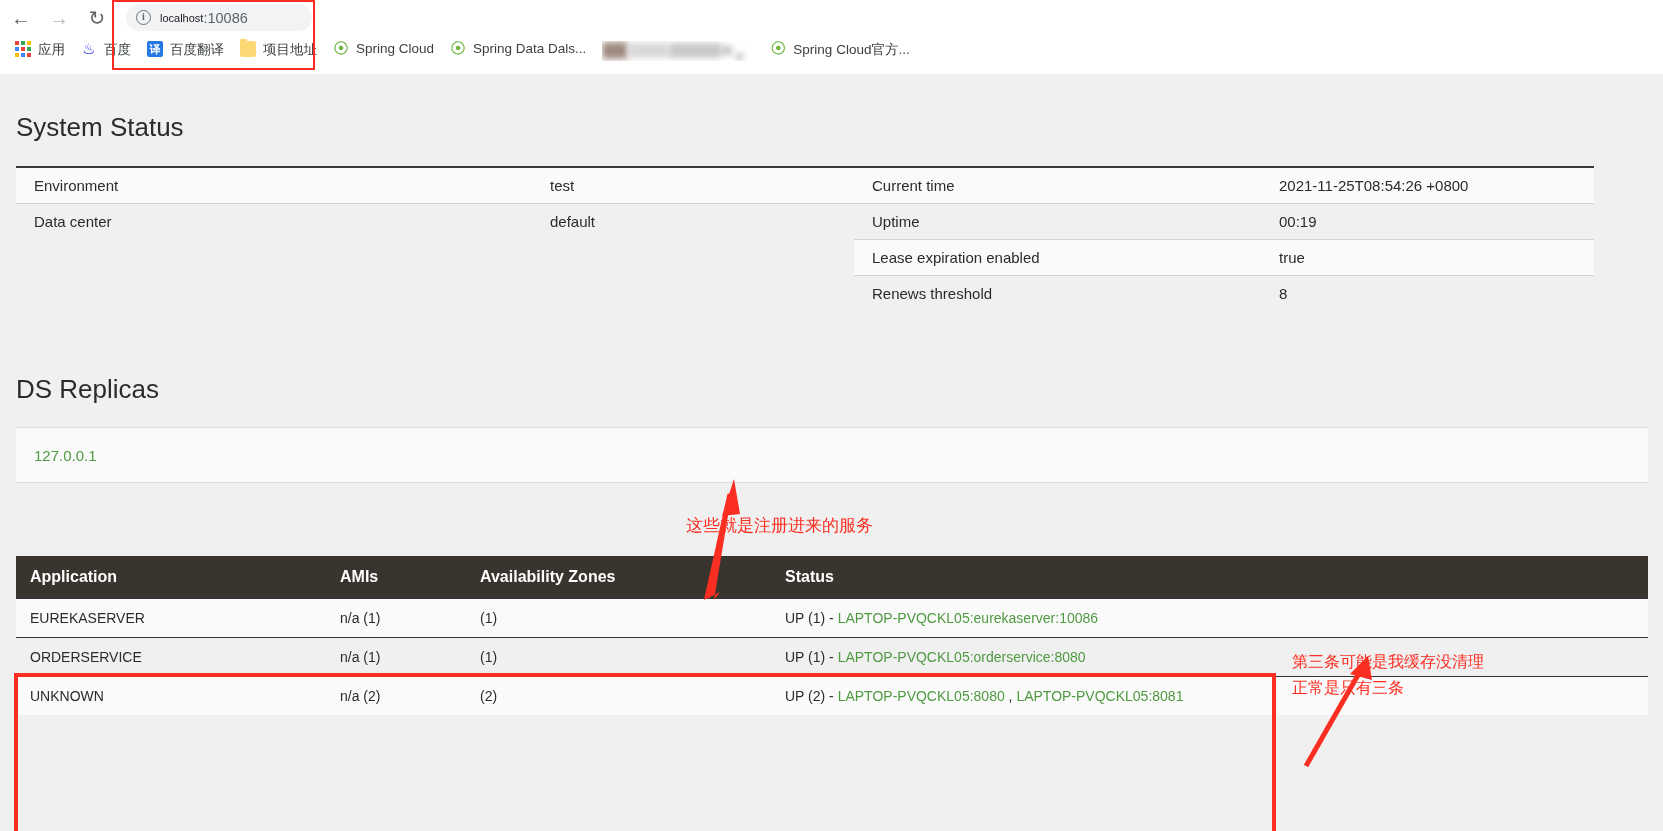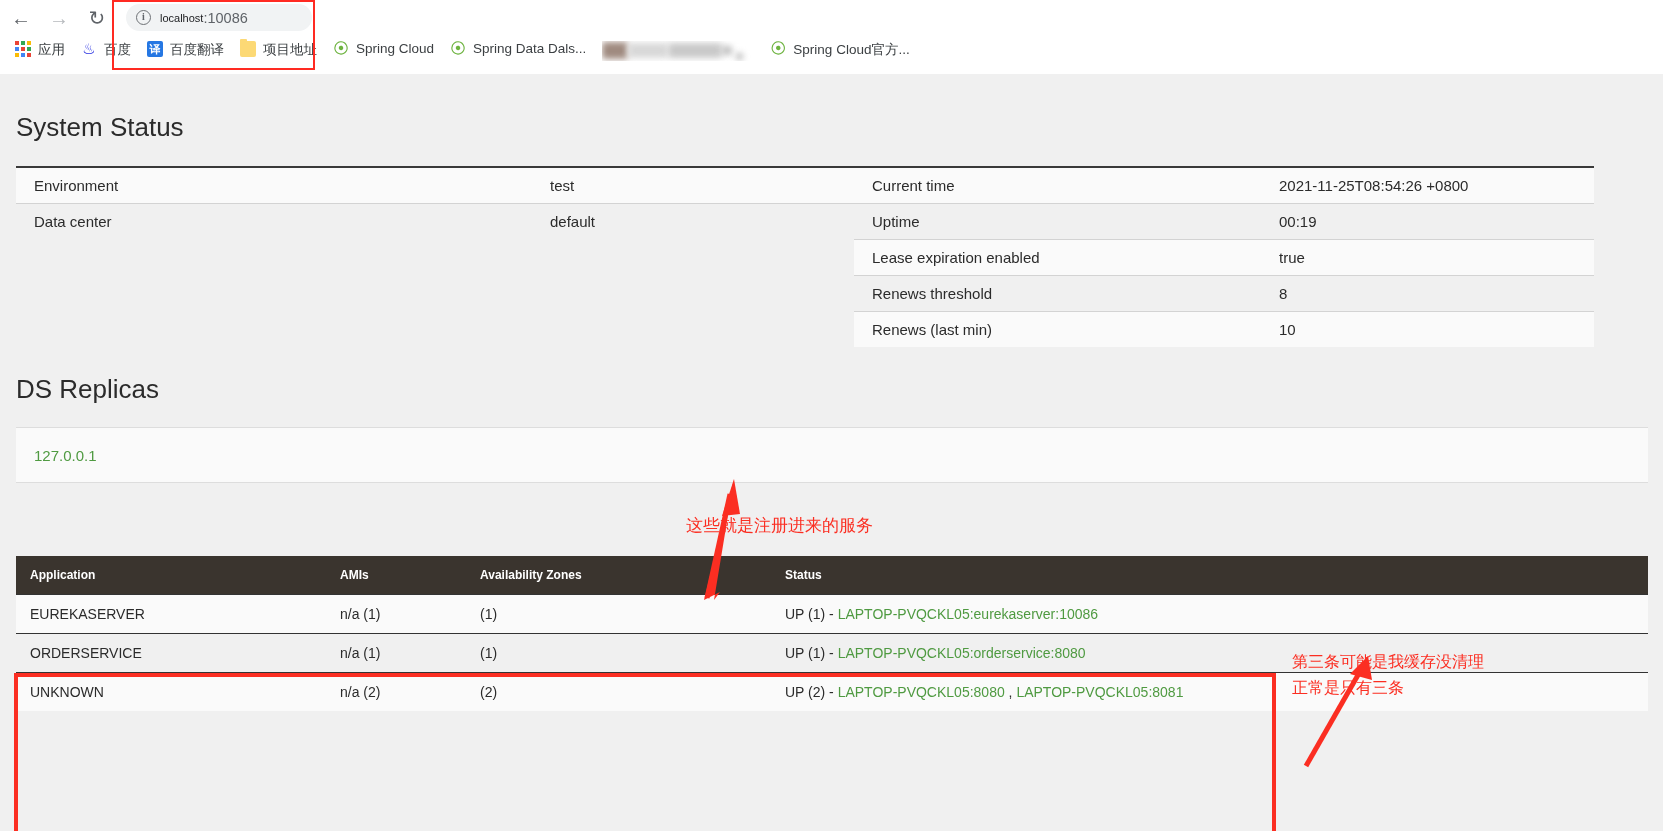--- a/index.html
+++ b/index.html
@@ -124,21 +124,21 @@
   }
   #ds-box a { color: #4f9a41; font-size: 15px; margin-left: 18px; text-decoration: none; }
 
   #inst-title { position: absolute; left: 16px; top: 428px; }
 
   #inst-table {
     position: absolute; left: 16px; top: 482px; width: 1632px;
     border-collapse: collapse; font-size: 14px; color: #2b2b2b;
   }
   #inst-table th {
-    background: #3a342e; color: #ffffff; font-size: 12px; font-weight: bold;
+    background: #3a342e; color: #ffffff; font-size: 16px; font-weight: bold;
     text-align: left; padding: 12px 0 12px 14px; margin-top: 26px;
   }
   #inst-table td { padding: 11px 0 11px 14px; border-top: 1px solid #333; }
   #inst-table tbody tr:nth-child(odd) { background: #fafafa; }
   #inst-table tbody tr:nth-child(even) { background: #f0f0f0; }
   #inst-table a { color: #4f9a41; text-decoration: none; }
   #inst-table .st { font-weight: normal; }
   .col-app { width: 310px; }
   .col-ami { width: 140px; }
   .col-az  { width: 305px; }
@@ -269,24 +269,20 @@
         <td>00:19</td>
       </tr>
       <tr>
         <td class="k" style="width:55%">Lease expiration enabled</td>
         <td>true</td>
       </tr>
       <tr>
         <td class="k" style="width:55%">Renews threshold</td>
         <td>8</td>
       </tr>
-      <tr>
-        <td class="k" style="width:55%">Renews (last min)</td>
-        <td>10</td>
-      </tr>
     </tbody>
       </table>
   </div>
 
   <h1 class="h1" id="ds-title">DS Replicas</h1>
 
   <div id="ds-box">
     <a href="#">127.0.0.1</a>
   </div>
 

